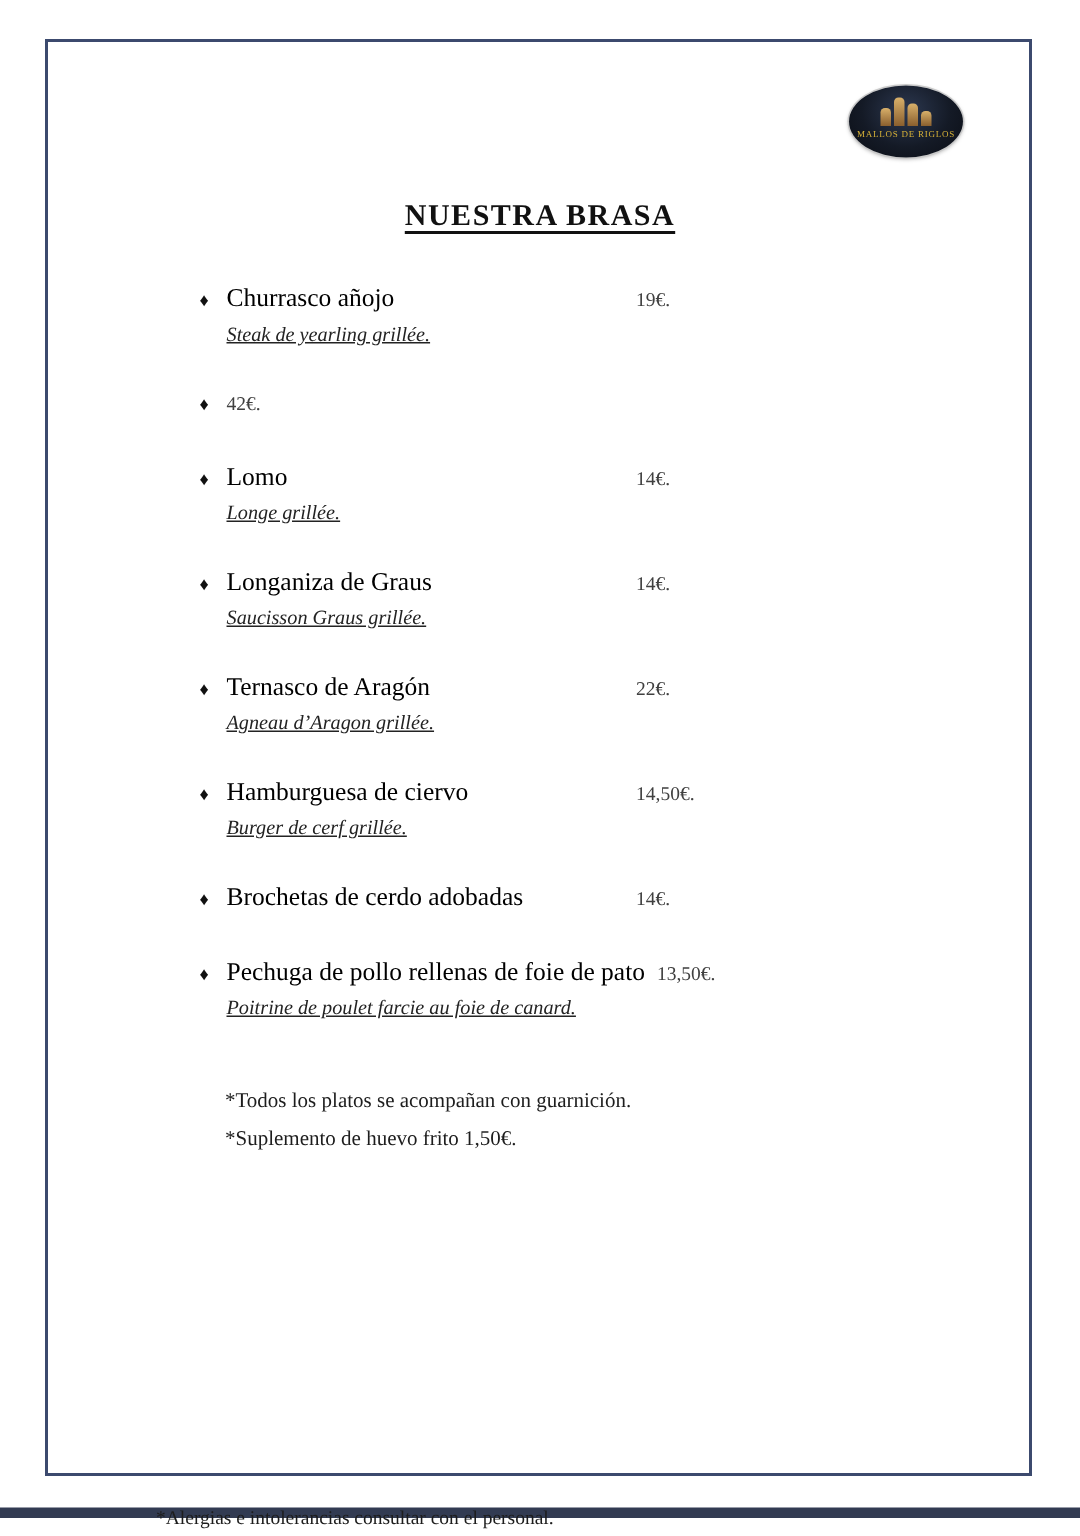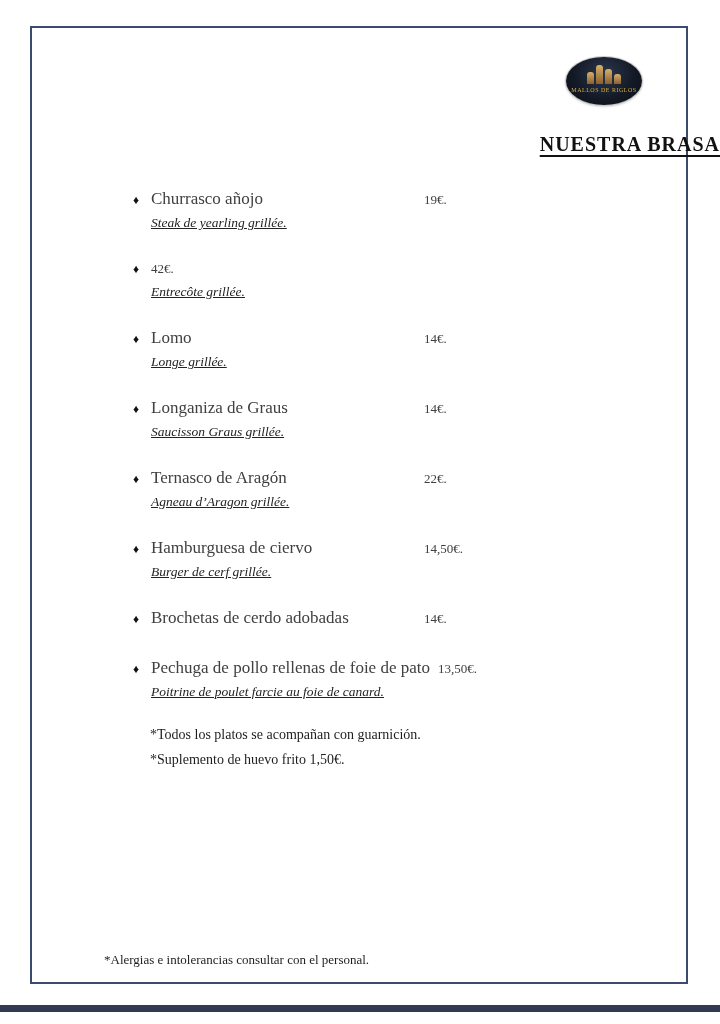--- a/index.html
+++ b/index.html
@@ -77,21 +77,21 @@
     color: #d4af37;
     font-family: "Liberation Serif", serif;
     white-space: nowrap;
   }
   
   .title-wrap {
     position: absolute;
     left: 0;
     top: 133px;
     width: 720px;
-    text-align: right;
+    text-align: center;
   }
   .title {
     font-size: 20px;
     font-weight: bold;
     letter-spacing: 1px;
     text-decoration: underline;
     text-underline-offset: 4px;
     text-decoration-thickness: 1.5px;
     color: #111;
   }
@@ -113,21 +113,21 @@
   }
   .bullet {
     width: 18px;
     font-size: 12px;
     color: #111;
     flex: 0 0 18px;
   }
   .item-name {
     min-width: 265px;
     padding-right: 8px;
-    color: #404040;
+    color: #000000;
     white-space: nowrap;
   }
   .item-price {
     font-size: 13px;
     color: #404040;
     white-space: nowrap;
   }
   .item-sub {
     margin-left: 18px;
     margin-top: 3px;
@@ -143,21 +143,21 @@
     left: 150px;
     top: 722px;
     font-size: 14px;
     line-height: 25px;
     color: #1d1d1d;
   }
   
   .footer {
     position: absolute;
     left: 104px;
-    top: 952px;
+    top: 1004px;
     font-size: 13px;
     color: #1d1d1d;
   }
 </style>
 </head>
 <body>
 
 <div class="page">
 
   <div class="frame"></div>
@@ -186,21 +186,20 @@
         <span class="item-price">19€.</span>
       </div>
       <div class="item-sub">Steak de yearling grillée.</div>
     </div>
 
     <div class="menu-item">
       <div class="item-head">
         <span class="bullet">♦</span>
         <span class="item-price">42€.</span>
       </div>
-      <div class="item-sub">Entrecôte grillée.</div>
     </div>
 
     <div class="menu-item">
       <div class="item-head">
         <span class="bullet">♦</span>
         <span class="item-name">Lomo</span>
         <span class="item-price">14€.</span>
       </div>
       <div class="item-sub">Longe grillée.</div>
     </div>

